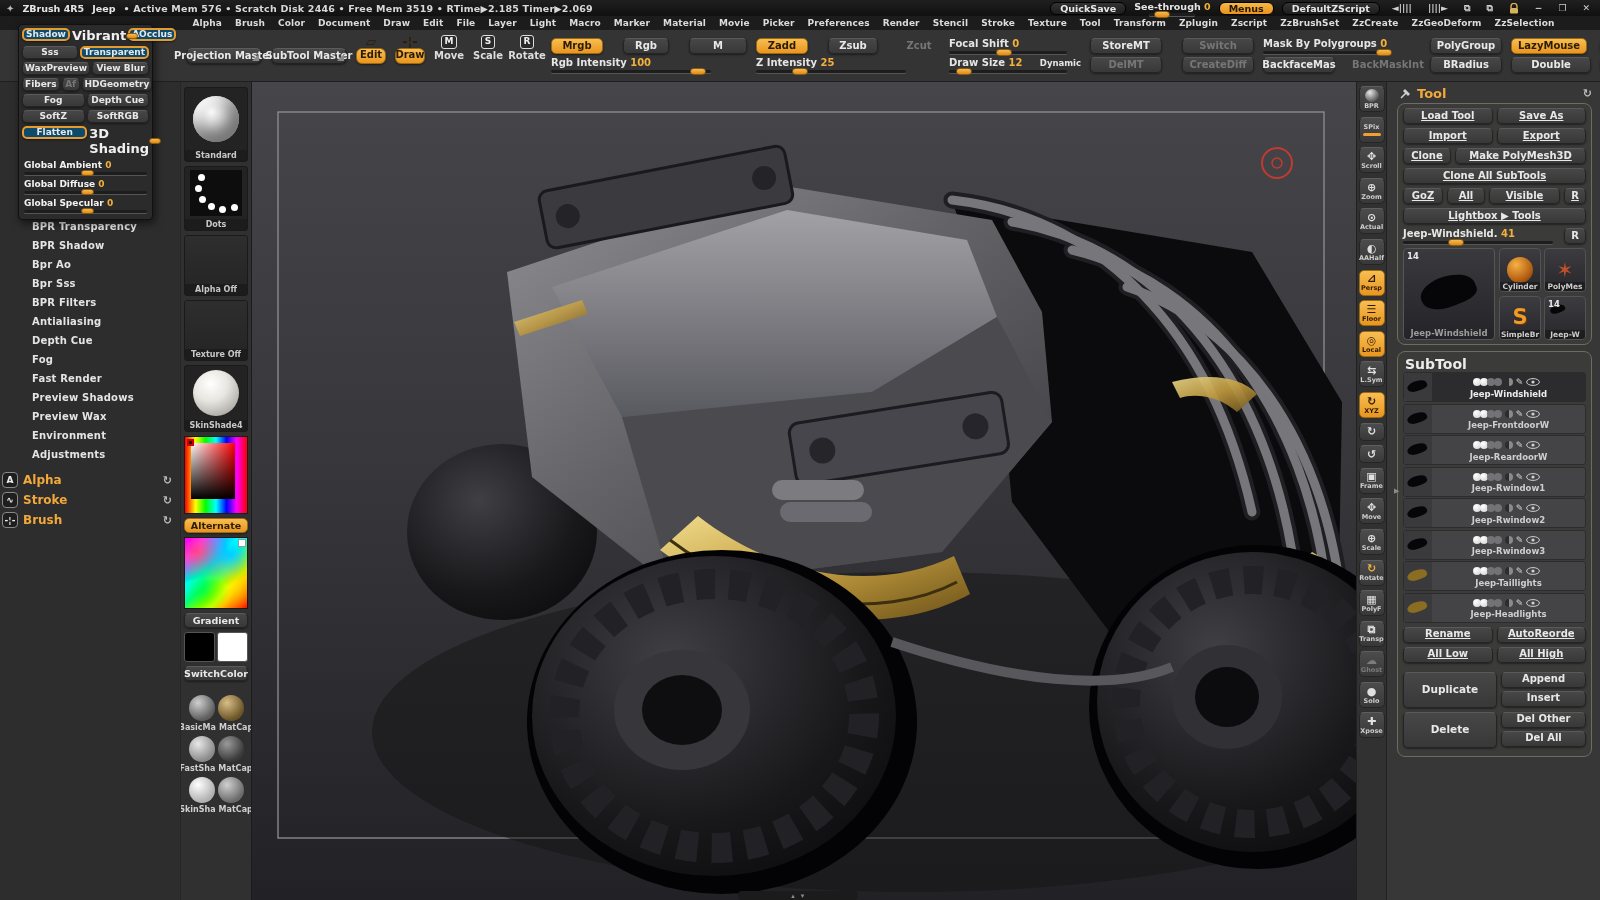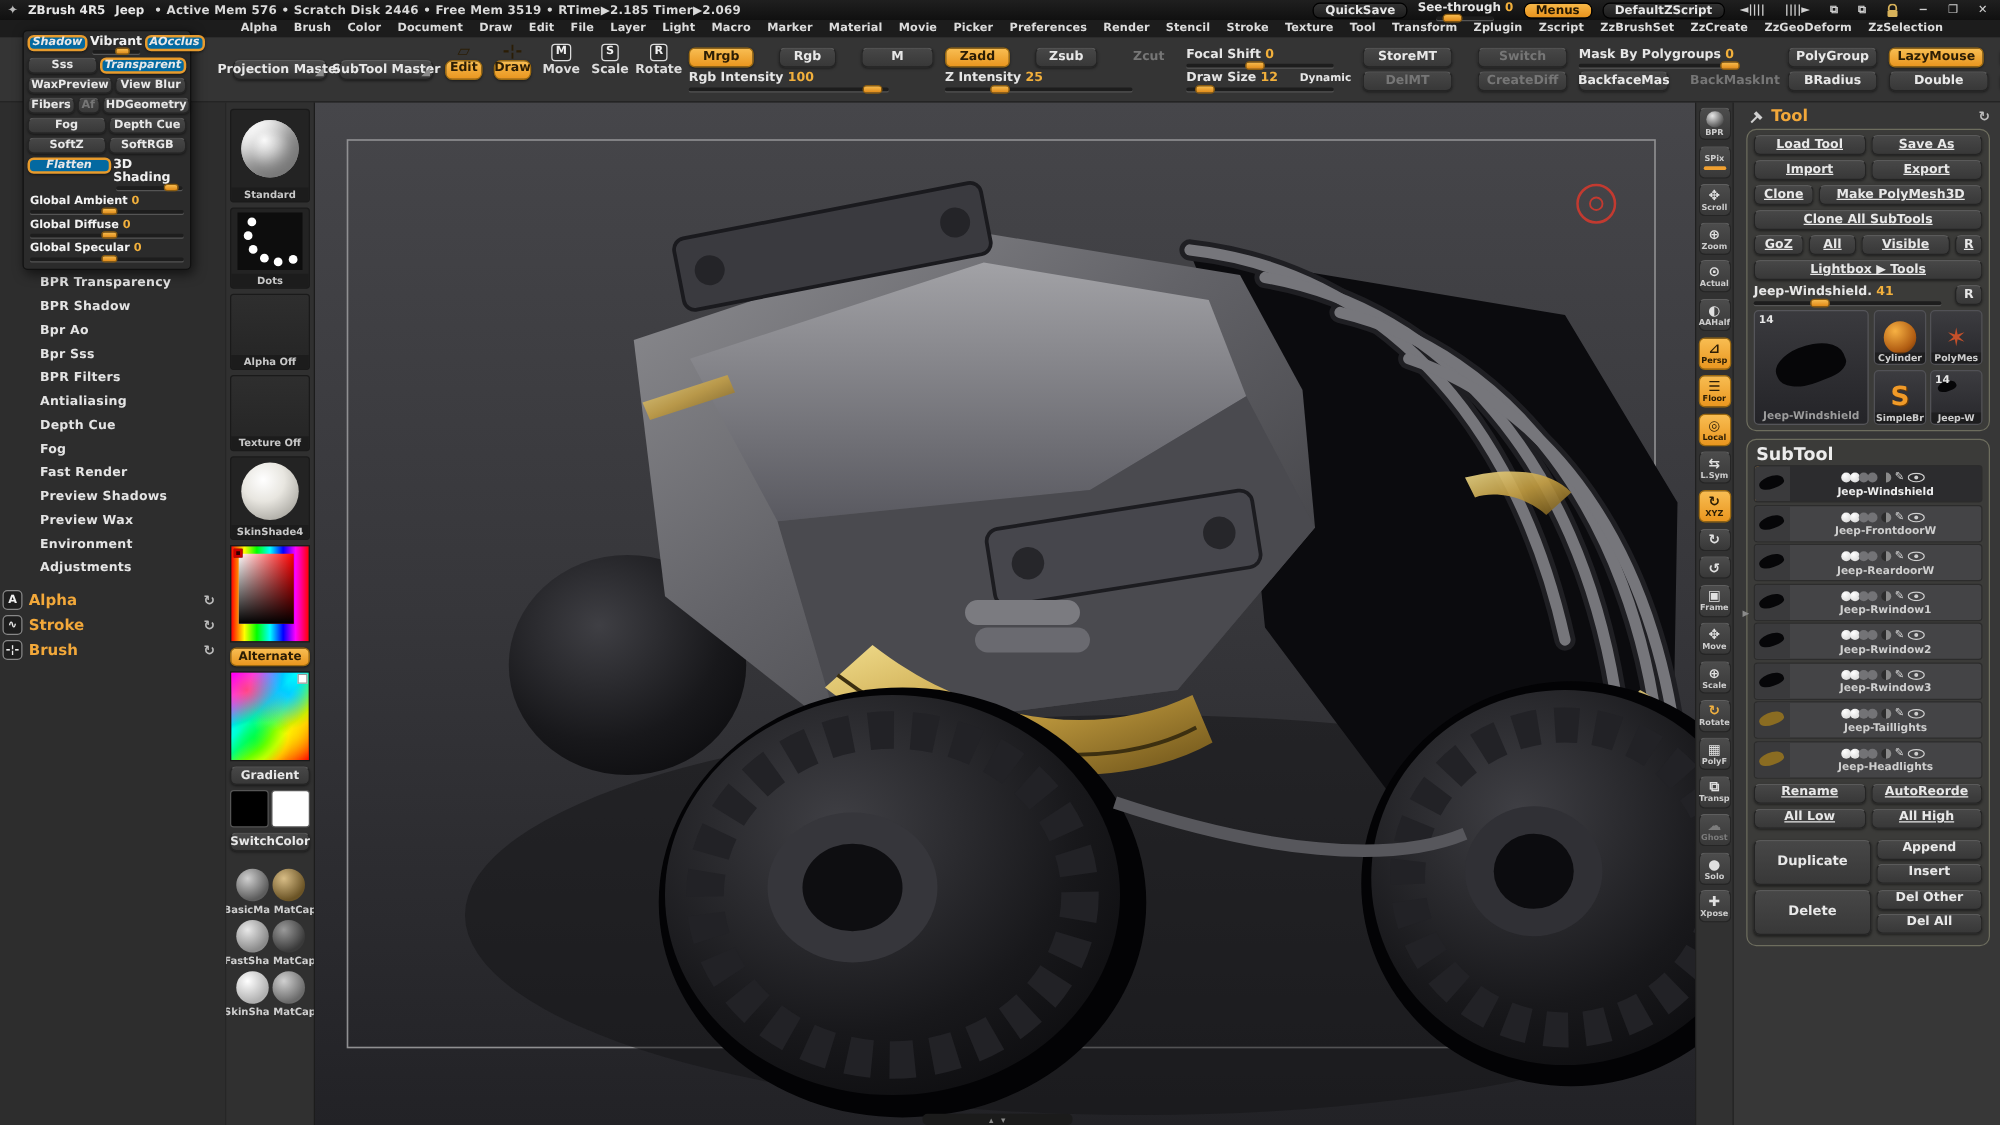--- a/index.html
+++ b/index.html
@@ -6,21 +6,21 @@
   html,body { width:1600px; height:900px; overflow:hidden; background:#2d2d2d;
     font-family:"DejaVu Sans", sans-serif; font-weight:bold; color:#e6e6e6; font-size:10px; }
 
   
   .btn { display:inline-flex; align-items:center; justify-content:center;
     background:linear-gradient(#474747,#383838); border:1px solid #242424; border-top-color:#5a5a5a;
     border-radius:5px; color:#e8e8e8; padding:1px 6px; line-height:1.25; white-space:nowrap;
     box-shadow:0 1px 2px rgba(0,0,0,.45); cursor:default; }
   .btn.on { background:linear-gradient(#f8bd52,#e9961f); color:#2b1d05; border-color:#9c6a10; }
   .btn.dim { color:#767676; }
-  .btn.outline { border:2px solid #e89b2d; background:#0369a1;font-style:italic; }
+  .btn.outline { border:2px solid #e89b2d; background:#0c4a6e; }
   .val { color:#f2b03c; }
   .track { position:relative; height:3px; background:#1d1d1d; border-radius:2px; box-shadow:0 1px 0 #555; }
   .pill { position:absolute; top:-2px; width:16px; height:7px; background:linear-gradient(#f7bb4e,#e08a18);
     border-radius:4px; border:1px solid #8a5c10; }
 
   
   .titlebar { height:16px; background:linear-gradient(#1f1f1f,#101010); display:flex; align-items:center;
     padding:0 6px; gap:8px; font-size:9.5px; }
   .titlebar .logo { color:#b9b9b9; font-size:10px; }
   .titlebar .stats { color:#d9d9d9; letter-spacing:.2px; }
@@ -69,21 +69,21 @@
   .strip { width:30px; background:#313131; border-left:1px solid #202020; display:flex; flex-direction:column;
     align-items:center; padding-top:4px; gap:4.6px; overflow:hidden; }
   .rightpanel { width:214px; background:#373737; border-left:1px solid #202020; padding:2px 8px 0 10px; overflow:hidden; }
 
   
   .floatpal { position:absolute; left:18px; top:24px; width:135px; z-index:40; background:#2b2b2b;
     border:1px solid #111; border-radius:4px; box-shadow:2px 3px 9px rgba(0,0,0,.6); padding:3px 3px 4px; }
   .fp-row { display:flex; gap:2px; margin-bottom:3px; }
   .fp-row .btn { flex:1; height:13px; font-size:9px; padding:0 2px; }
   .fp-row .btn.tiny { flex:0 0 18px; }
-  .fp-slbtn { flex:1; display:flex; flex-direction:column; align-items:center; font-size:10px; color:#f0f0f0; }
+  .fp-slbtn { flex:1; display:flex; flex-direction:row; align-items:center; font-size:13px; color:#f0f0f0; }
   .fp-slbtn .track { width:90%; margin-top:1px; }
   .fp-slbtn .pill { width:12px; height:6px; top:-2px; }
   .gslider { margin:4px 2px 2px; font-size:9px; color:#f2f2f2; }
   .gslider .track { margin-top:2px; }
   .gslider .pill { width:13px; height:6px; }
 
   
   .leftlist { position:absolute; top:116px; left:0; width:180px; }
   .leftlist .litem { padding:4px 0 4px 32px; color:#e4e4e4; font-size:10px; letter-spacing:.2px; }
   .quick { position:absolute; top:388px; left:0; width:180px; }

